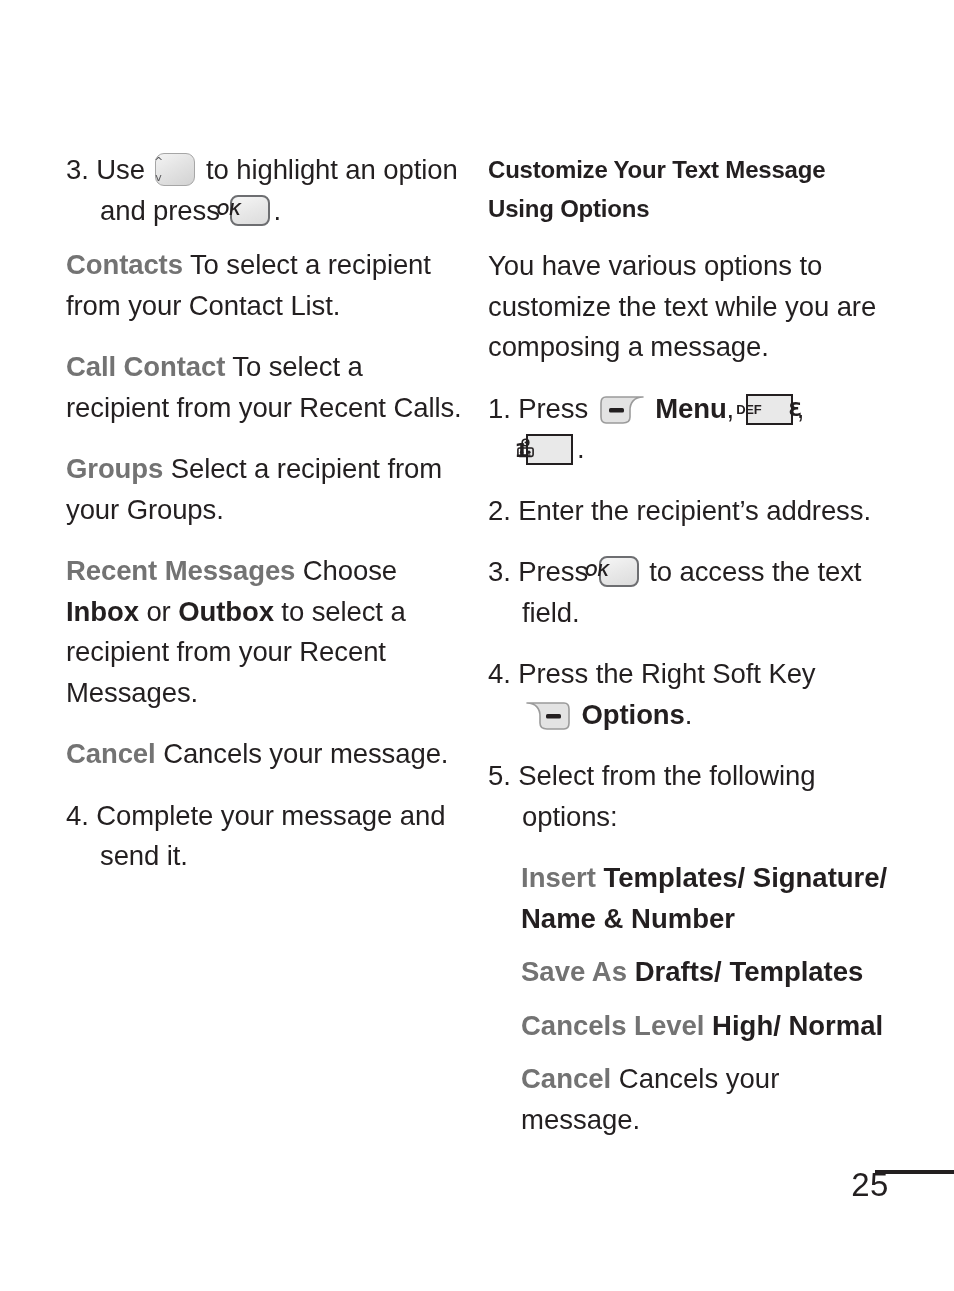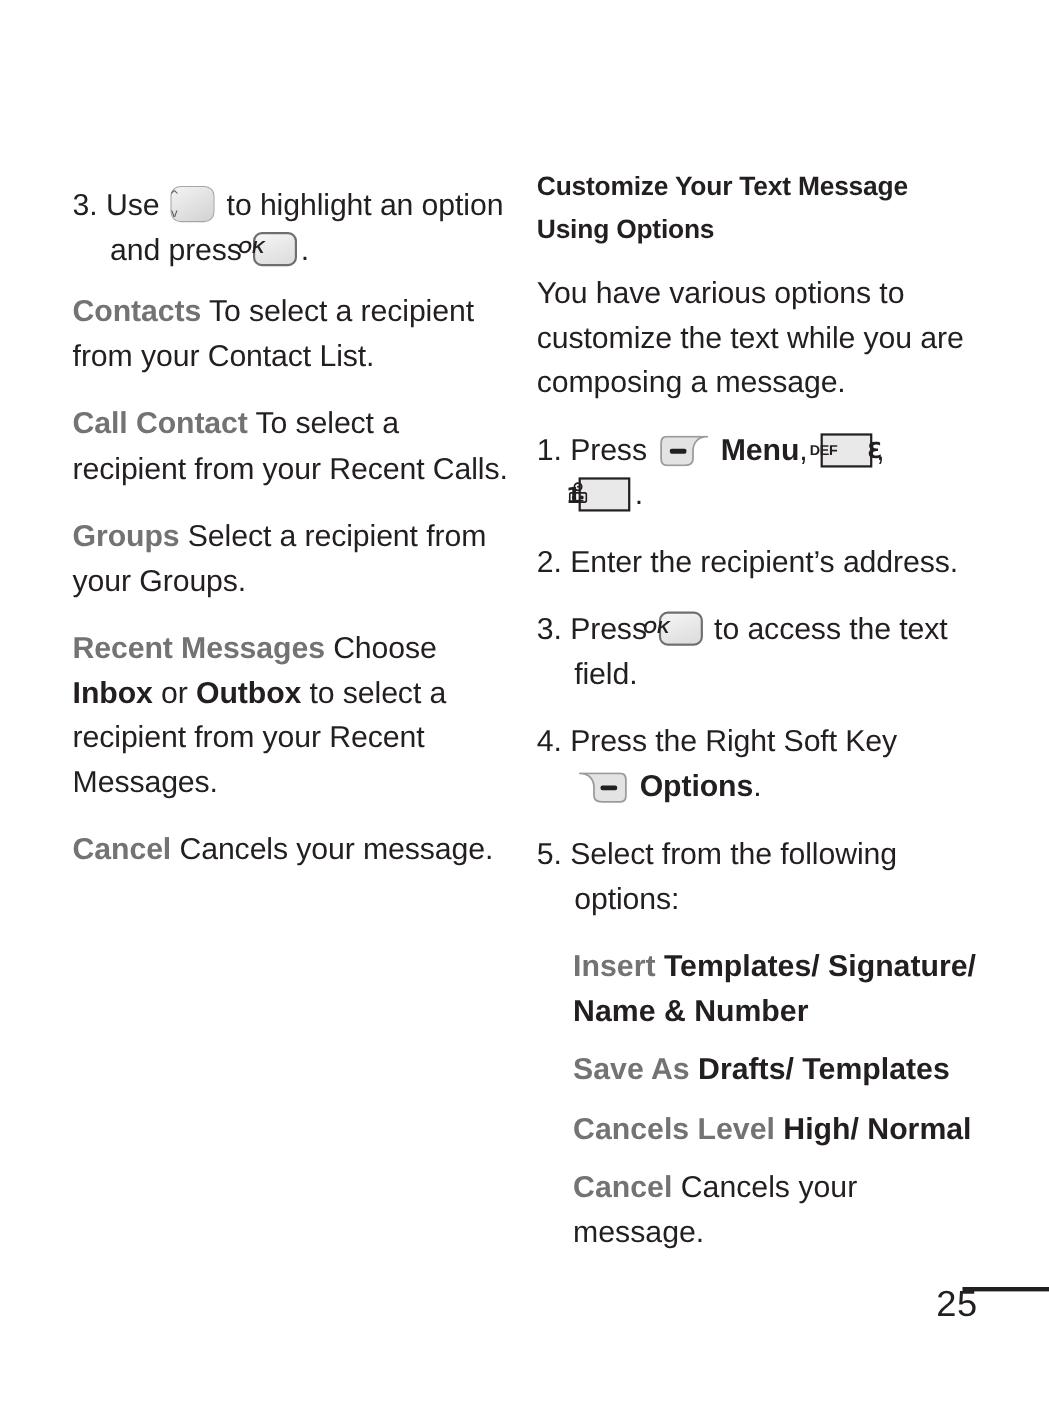--- a/index.html
+++ b/index.html
@@ -25,21 +25,21 @@
     width: 400px;
   }
   .col-left  { left: 66px; }
   .col-right { left: 488px; }
 
   
   .blk {
     font-size: 27.5px;
     line-height: 40.5px;
     letter-spacing: -0.1px;
-    margin: 16px 0 21px 0;
+    margin: 0 0 21px 0;
     color: #231f20;
     font-weight: 400;
   }
   .blk.tight { margin-bottom: 14px; }
   .blk.num {
     padding-left: 34px;
     text-indent: -34px;
   }
 
   .section-title {
@@ -214,20 +214,24 @@
     </p>
 
     <p class="blk">
       <span class="term">Recent Messages</span><span> Choose </span><span class="bterm">Inbox</span><span> or </span><span class="bterm">Outbox</span><span> to select a recipient from your Recent Messages.</span>
     </p>
 
     <p class="blk">
       <span class="term">Cancel</span><span> Cancels your message.</span>
     </p>
 
+    <p class="blk num">
+      <span>4.</span>
+      <span>Complete your message and send it.</span>
+    </p>
 
   </div>
 
   <div class="col col-right">
 
     <h2 class="section-title">Customize Your Text Message Using Options</h2>
 
     <p class="blk">You have various options to customize the text while you are composing a message.</p>
 
     <p class="blk num">

